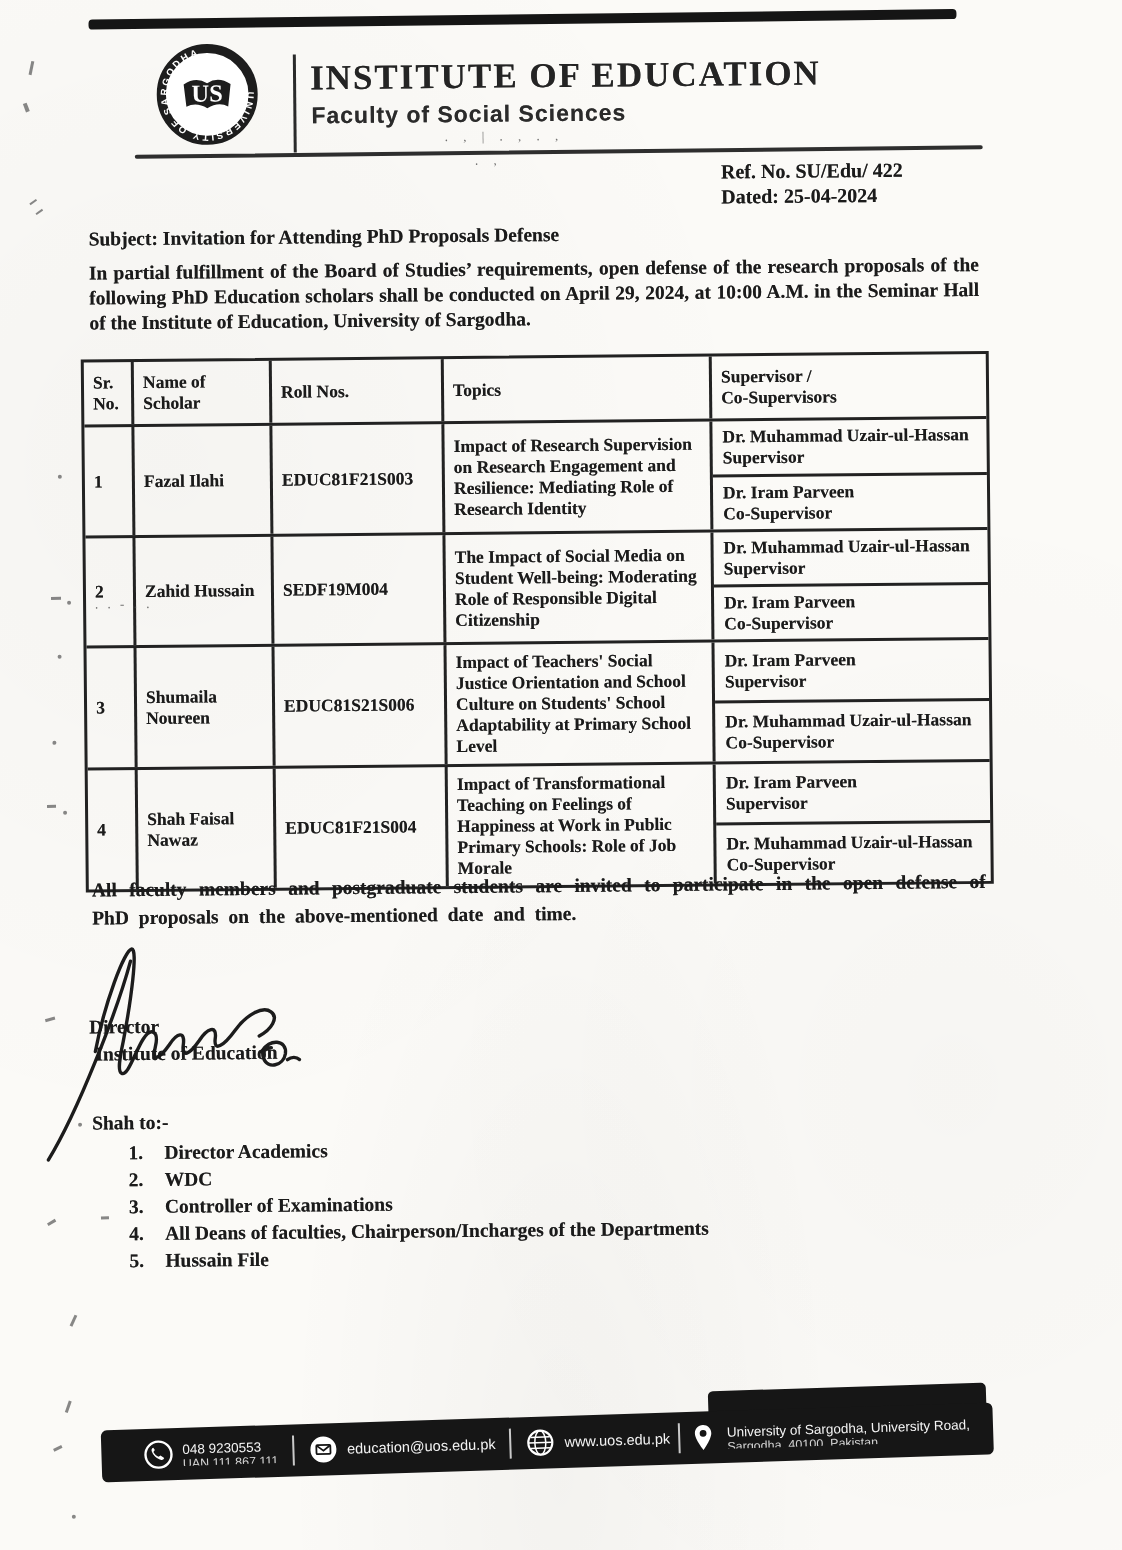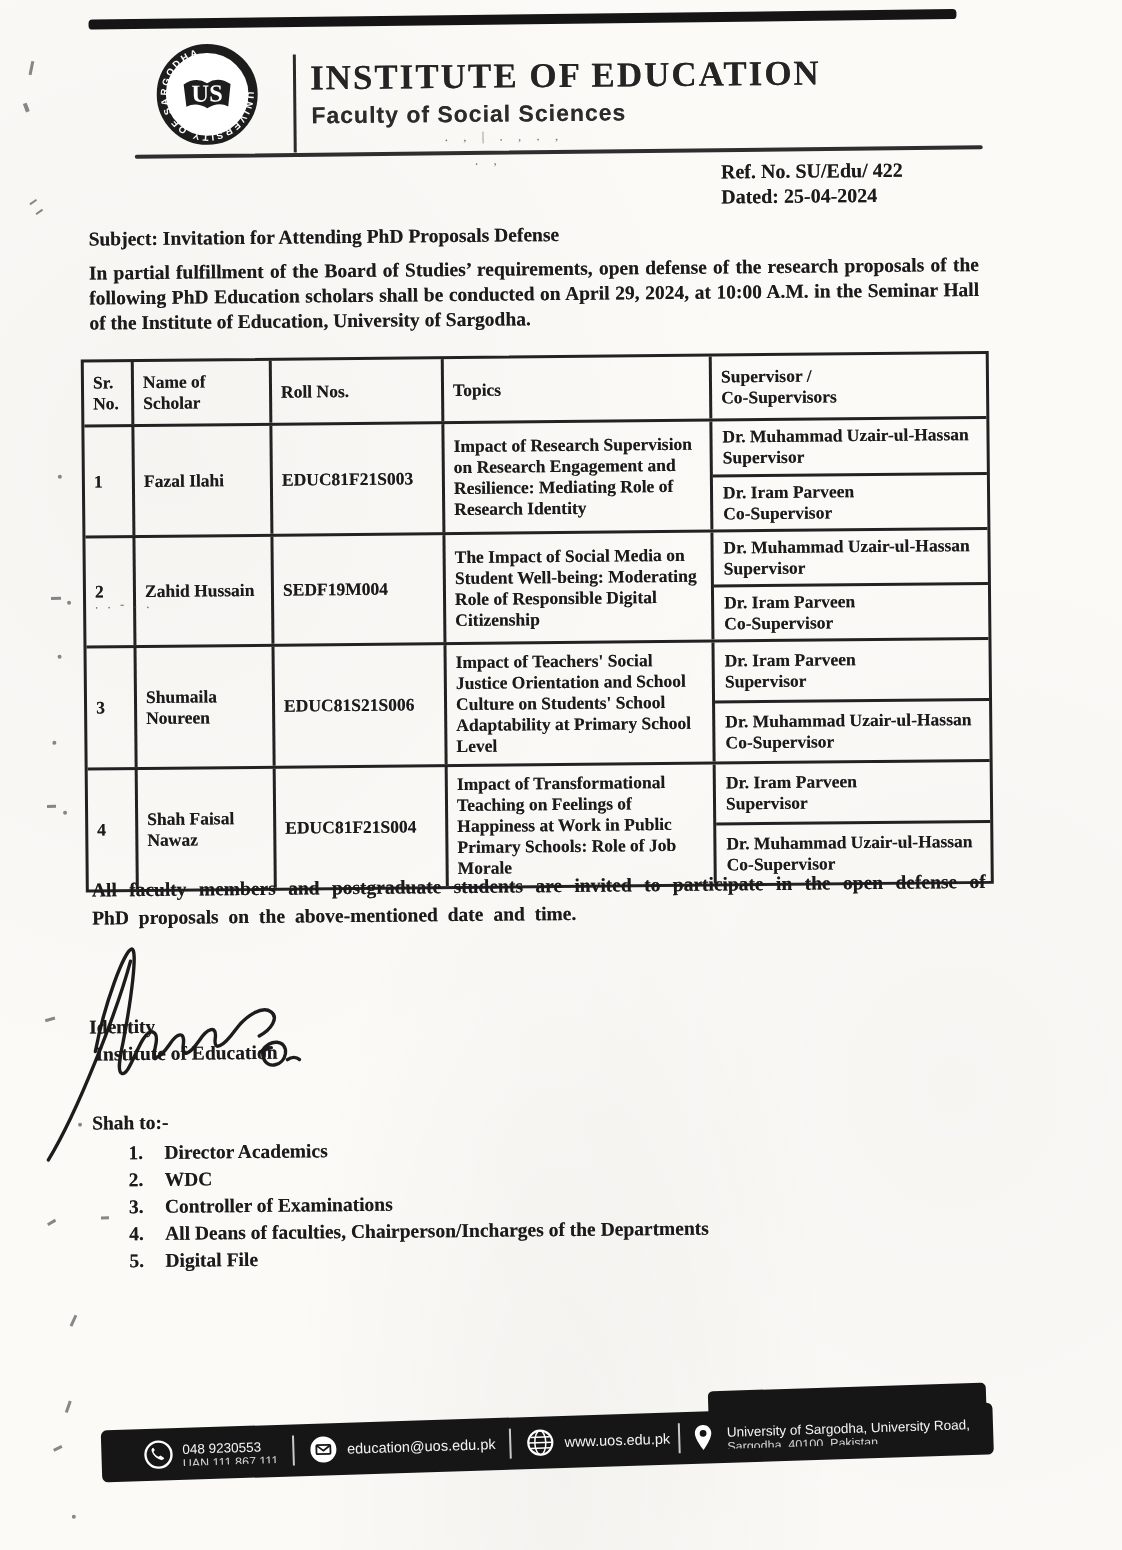--- a/index.html
+++ b/index.html
@@ -212,21 +212,21 @@
       <g fill="none" stroke="#1c1c1c" stroke-width="3.4" stroke-linecap="round">
         <path d="M98,32 C84,82 44,182 14,230"></path>
         <path d="M62,122 C72,72 92,22 99,20 C106,18 98,72 90,112 C86,130 84,142 88,144
                  C94,148 102,122 110,110 C118,98 126,102 122,118 C118,134 126,130 136,116
                  C144,104 152,102 150,116 C148,130 156,126 166,112 C174,100 184,96 182,110
                  C180,124 190,118 202,102 C214,86 230,78 238,84 C246,90 238,102 226,108"></path>
         <path d="M228,124 c8,-14 26,-12 24,2 c-2,12 -18,16 -22,4 c-2,-6 2,-10 8,-10"></path>
         <path d="M254,132 c4,-3 9,-3 12,0"></path>
       </g>
     </svg>
-    <div class="sig-title scan-text">Identity</div>
+    <div class="sig-title scan-text">Director</div>
     <div class="sig-org scan-text">Institute of Education</div>
 
     <div class="copyhead scan-text">Shah to:-</div>
     <div class="copylist scan-text">
       <div class="copyitem">
         <span class="copynum">1.</span>
         <span>Director Academics</span>
       </div>
       <div class="copyitem">
         <span class="copynum">2.</span>
@@ -235,21 +235,21 @@
       <div class="copyitem">
         <span class="copynum">3.</span>
         <span>Controller of Examinations</span>
       </div>
       <div class="copyitem">
         <span class="copynum">4.</span>
         <span>All Deans of faculties, Chairperson/Incharges of the Departments</span>
       </div>
       <div class="copyitem">
         <span class="copynum">5.</span>
-        <span>Digital File</span>
+        <span>Hussain File</span>
       </div>
     </div>
 
     <div class="footer">
       <div class="footer-ext"></div>
       <div class="footer-bar">
         <div style="width:42px;"></div>
         <div class="fgroup">
           <svg class="ficon" viewBox="0 0 30 30">
             <circle cx="15" cy="15" r="13" fill="none" stroke="#fff" stroke-width="2.4"></circle>

